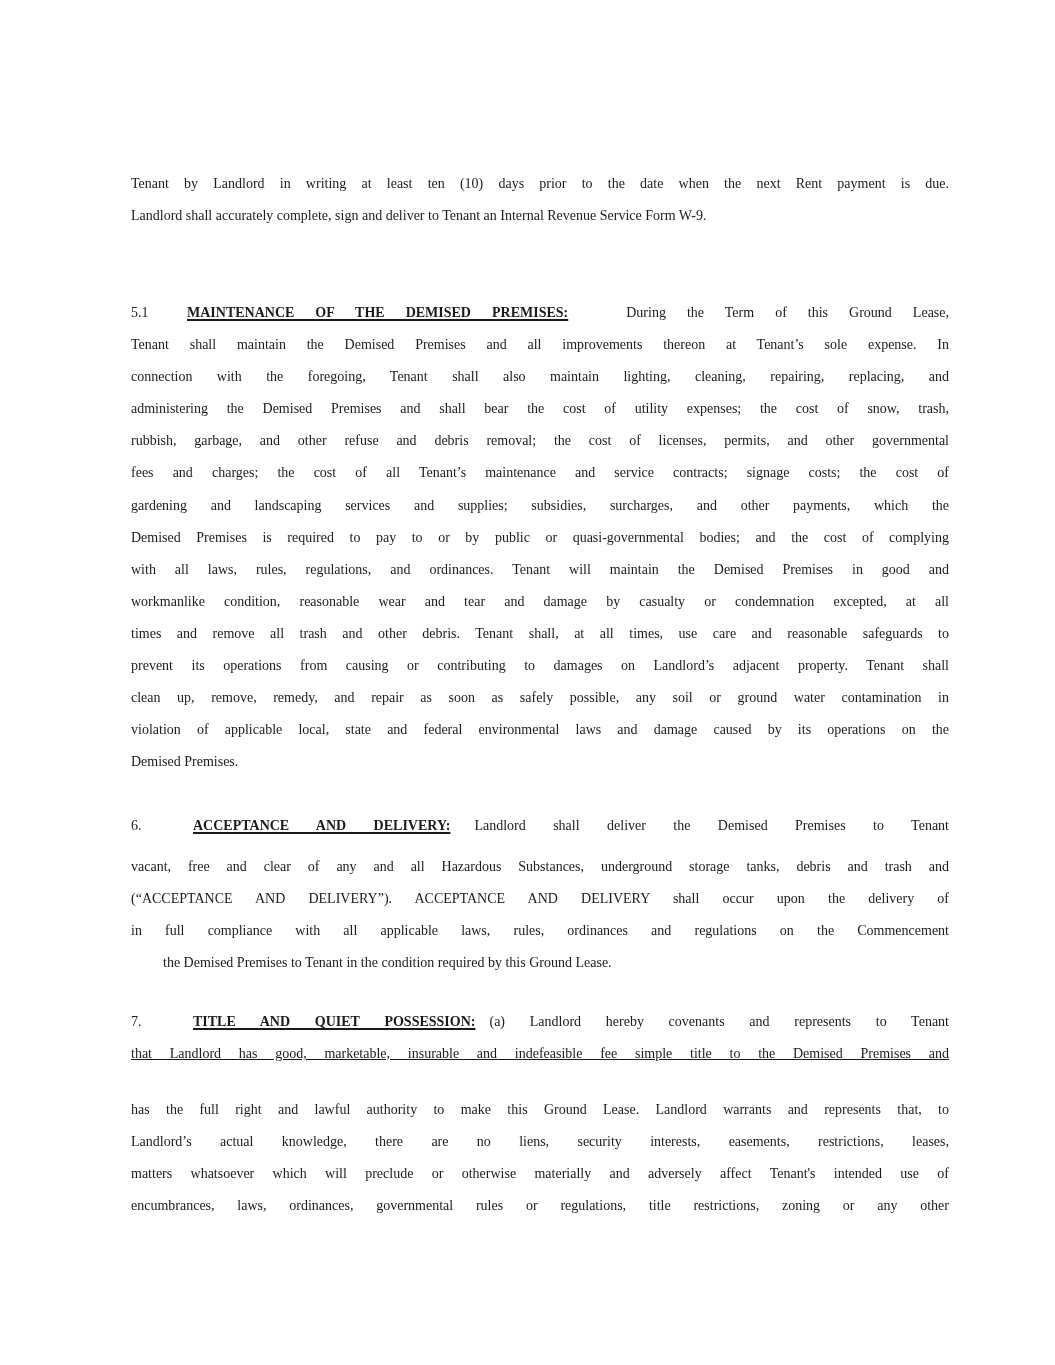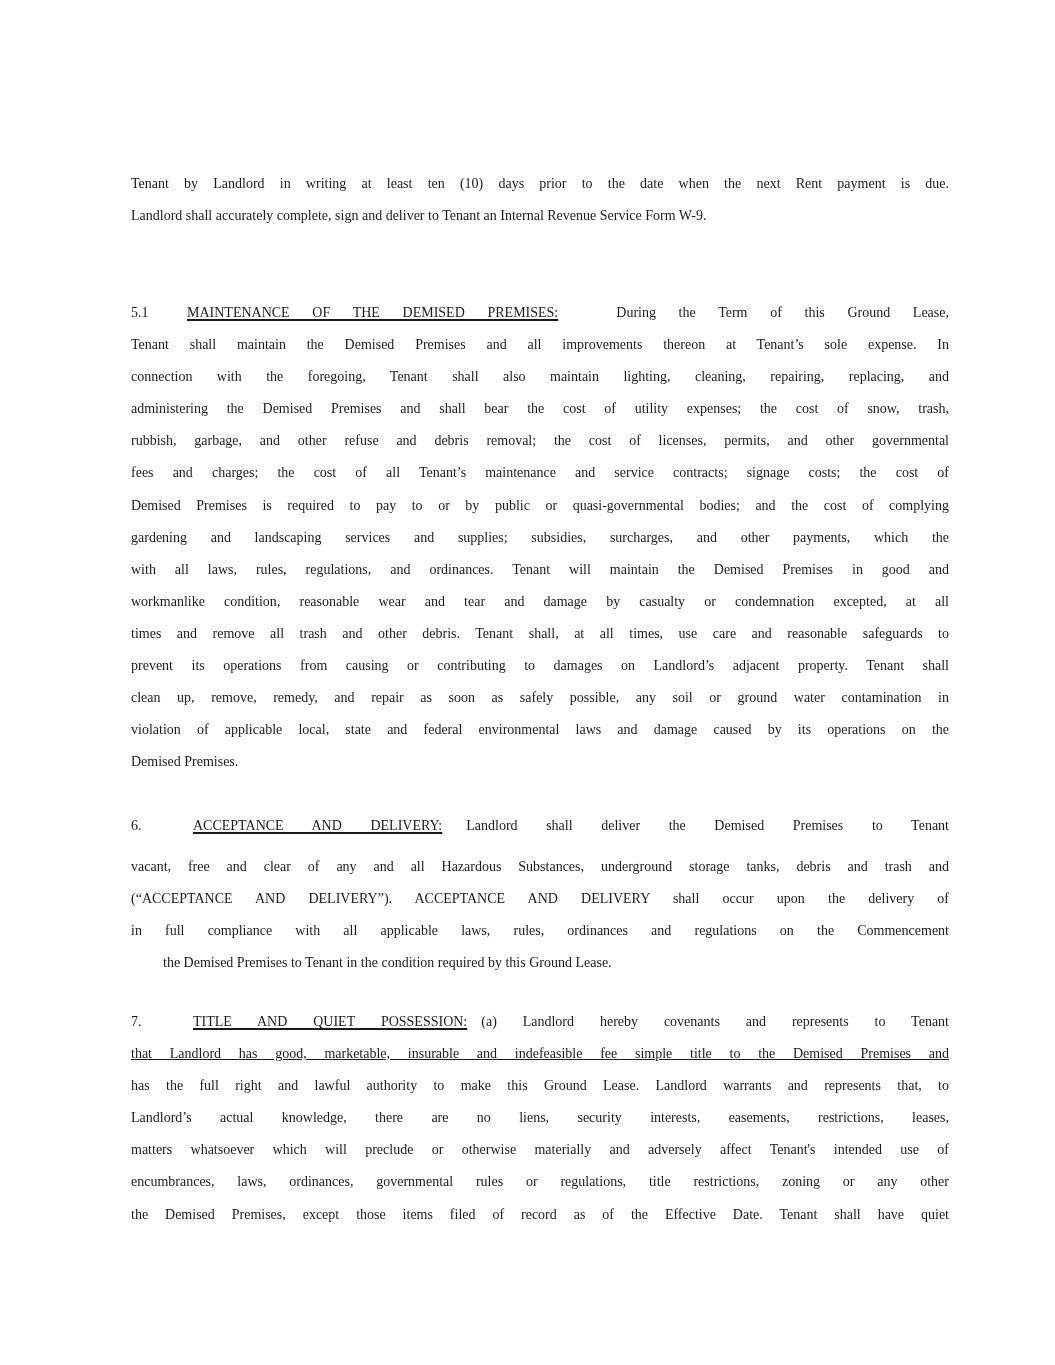--- a/index.html
+++ b/index.html
@@ -38,21 +38,21 @@
       white-space: nowrap;
       height: 32.1px;
     }
     .line.last {
       text-align-last: left;
     }
     .secnum {
       display: inline-block;
     }
     .heading {
-      font-weight: normal;
+      font-weight: bold;
       text-decoration: underline;
       text-decoration-thickness: 1.5px;
       text-underline-offset: 2px;
     }
     #p-top { top: 168px; }
     #p-51 { top: 297px; }
     #p-6 { top: 810px; }
     #p-7 { top: 1006px; }
     .num-51 { width: 56px; }
     .num-6, .num-7 { width: 62px; }
@@ -67,42 +67,41 @@
     <span class="line last" style="white-space: normal; overflow: visible;">Landlord shall accurately complete, sign and deliver to Tenant an Internal Revenue Service Form W-9.</span>
   </div>
 
   <div class="para" id="p-51">
     <span class="line" style="white-space: normal; overflow: visible;"><span class="secnum num-51">5.1</span><span class="heading">MAINTENANCE OF THE DEMISED PREMISES:</span><span style="display:inline-block;width:58px;"></span><span>During the Term of this Ground Lease,</span></span>
     <span class="line" style="white-space: normal; overflow: visible;">Tenant shall maintain the Demised Premises and all improvements thereon at Tenant’s sole expense.  In</span>
     <span class="line" style="white-space: normal; overflow: visible;">connection with the foregoing, Tenant shall also maintain lighting, cleaning, repairing, replacing, and</span>
     <span class="line" style="white-space: normal; overflow: visible;">administering the Demised Premises and shall bear the cost of utility expenses; the cost of snow, trash,</span>
     <span class="line" style="white-space: normal; overflow: visible;">rubbish, garbage, and other refuse and debris removal; the cost of licenses, permits, and other governmental</span>
     <span class="line" style="white-space: normal; overflow: visible;">fees and charges; the cost of all Tenant’s maintenance and service contracts; signage costs; the cost of</span>
+    <span class="line" style="white-space: normal; overflow: visible;">gardening and landscaping services and supplies; subsidies, surcharges, and other payments, which the</span>
     <span class="line" style="white-space: normal; overflow: visible;">Demised Premises is required to pay to or by public or quasi-governmental bodies; and the cost of complying</span>
-    <span class="line" style="white-space: normal; overflow: visible;">gardening and landscaping services and supplies; subsidies, surcharges, and other payments, which the</span>
     <span class="line" style="white-space: normal; overflow: visible;">with all laws, rules, regulations, and ordinances.  Tenant will maintain the Demised Premises in good and</span>
     <span class="line" style="white-space: normal; overflow: visible;">workmanlike condition, reasonable wear and tear and damage by casualty or condemnation excepted, at all</span>
     <span class="line" style="white-space: normal; overflow: visible;">times and remove all trash and other debris.  Tenant shall, at all times, use care and reasonable safeguards to</span>
     <span class="line" style="white-space: normal; overflow: visible;">prevent its operations from causing or contributing to damages on Landlord’s adjacent property. Tenant shall</span>
     <span class="line" style="white-space: normal; overflow: visible;">clean up, remove, remedy, and repair as soon as safely possible, any soil or ground water contamination in</span>
     <span class="line" style="white-space: normal; overflow: visible;">violation of applicable local, state and federal environmental laws and damage caused by its operations on the</span>
     <span class="line last" style="white-space: normal; overflow: visible;">Demised Premises.</span>
   </div>
 
   <div class="para" id="p-6">
     <span class="line" style="white-space: normal; overflow: visible;"><span class="secnum num-6">6.</span><span class="heading">ACCEPTANCE AND DELIVERY:</span><span style="display:inline-block;width:24px;"></span><span>Landlord shall deliver the Demised Premises to Tenant</span></span>
     <span class="line" style="white-space: normal; overflow: visible; margin-top: 9px;">vacant, free and clear of any and all Hazardous Substances, underground storage tanks, debris and trash and</span>
     <span class="line" style="white-space: normal; overflow: visible;">(“ACCEPTANCE AND DELIVERY”).  ACCEPTANCE AND DELIVERY shall occur upon the delivery of</span>
     <span class="line" style="white-space: normal; overflow: visible;">in full compliance with all applicable laws, rules, ordinances and regulations on the Commencement</span>
     <span class="line last" style="white-space: normal; overflow: visible; margin-left: 32px;">the Demised Premises to Tenant in the condition required by this Ground Lease.</span>
   </div>
 
   <div class="para" id="p-7">
     <span class="line" style="white-space: normal; overflow: visible;"><span class="secnum num-7">7.</span><span class="heading">TITLE AND QUIET POSSESSION:</span><span style="display:inline-block;width:14px;"></span><span>(a) Landlord hereby covenants and represents to Tenant</span></span>
     <span class="line" style="white-space: normal; overflow: visible; text-decoration: underline;">that Landlord has good, marketable, insurable and indefeasible fee simple title to the Demised Premises and</span>
-    <span class="line" style="white-space: normal; overflow: visible;">has the full right and lawful authority to make this Ground Lease.  Landlord warrants and represents that, to</span>
+    <span class="line" style="white-space: normal; overflow: visible; margin-top: 24px;">has the full right and lawful authority to make this Ground Lease.  Landlord warrants and represents that, to</span>
     <span class="line" style="white-space: normal; overflow: visible;">Landlord’s actual knowledge, there are no liens, security interests, easements, restrictions, leases,</span>
     <span class="line" style="white-space: normal; overflow: visible;">matters whatsoever which will preclude or otherwise materially and adversely affect Tenant's intended use of</span>
     <span class="line" style="white-space: normal; overflow: visible;">encumbrances, laws, ordinances, governmental rules or regulations, title restrictions, zoning or any other</span>
-    <span class="line" style="white-space: normal; overflow: visible;">the Demised Premises, except those items filed of record as of the Effective Date.  Tenant shall have quiet</span>
   </div>
 
 </div>
 
 </body></html>

